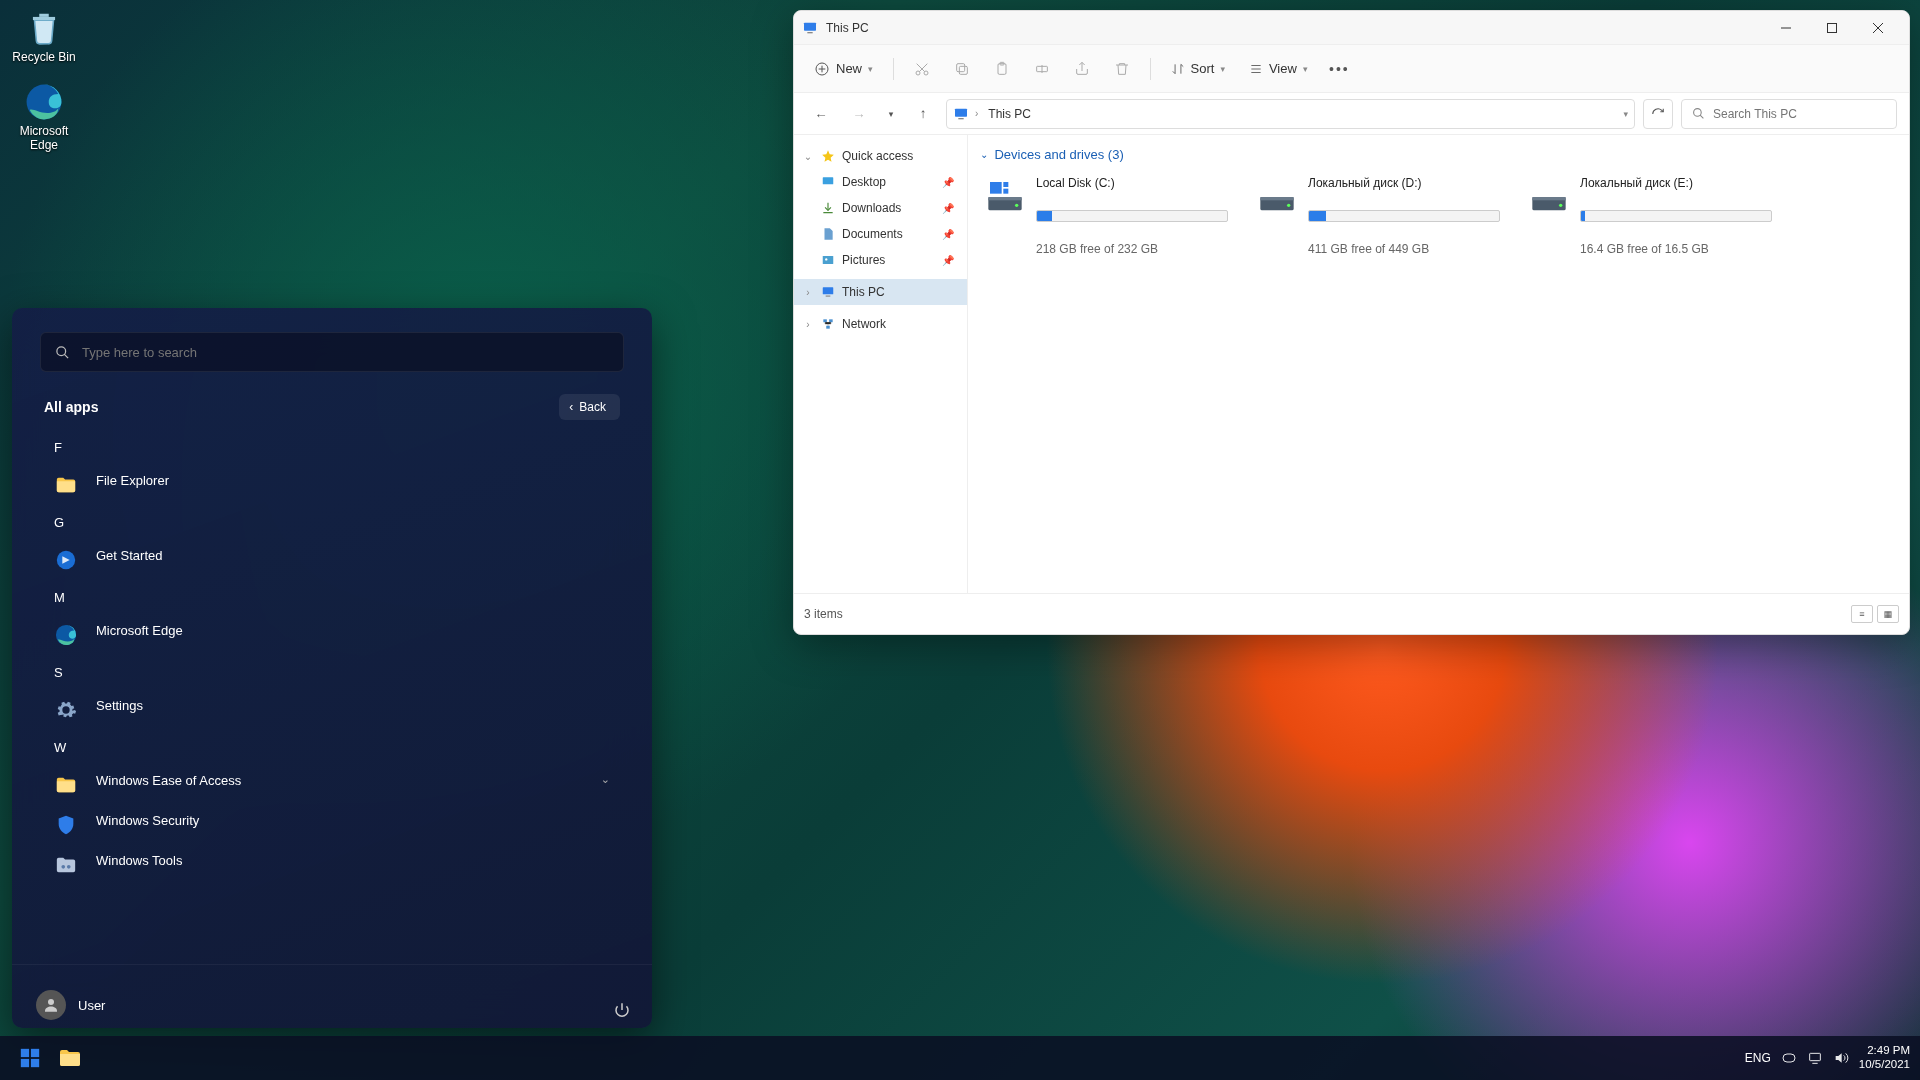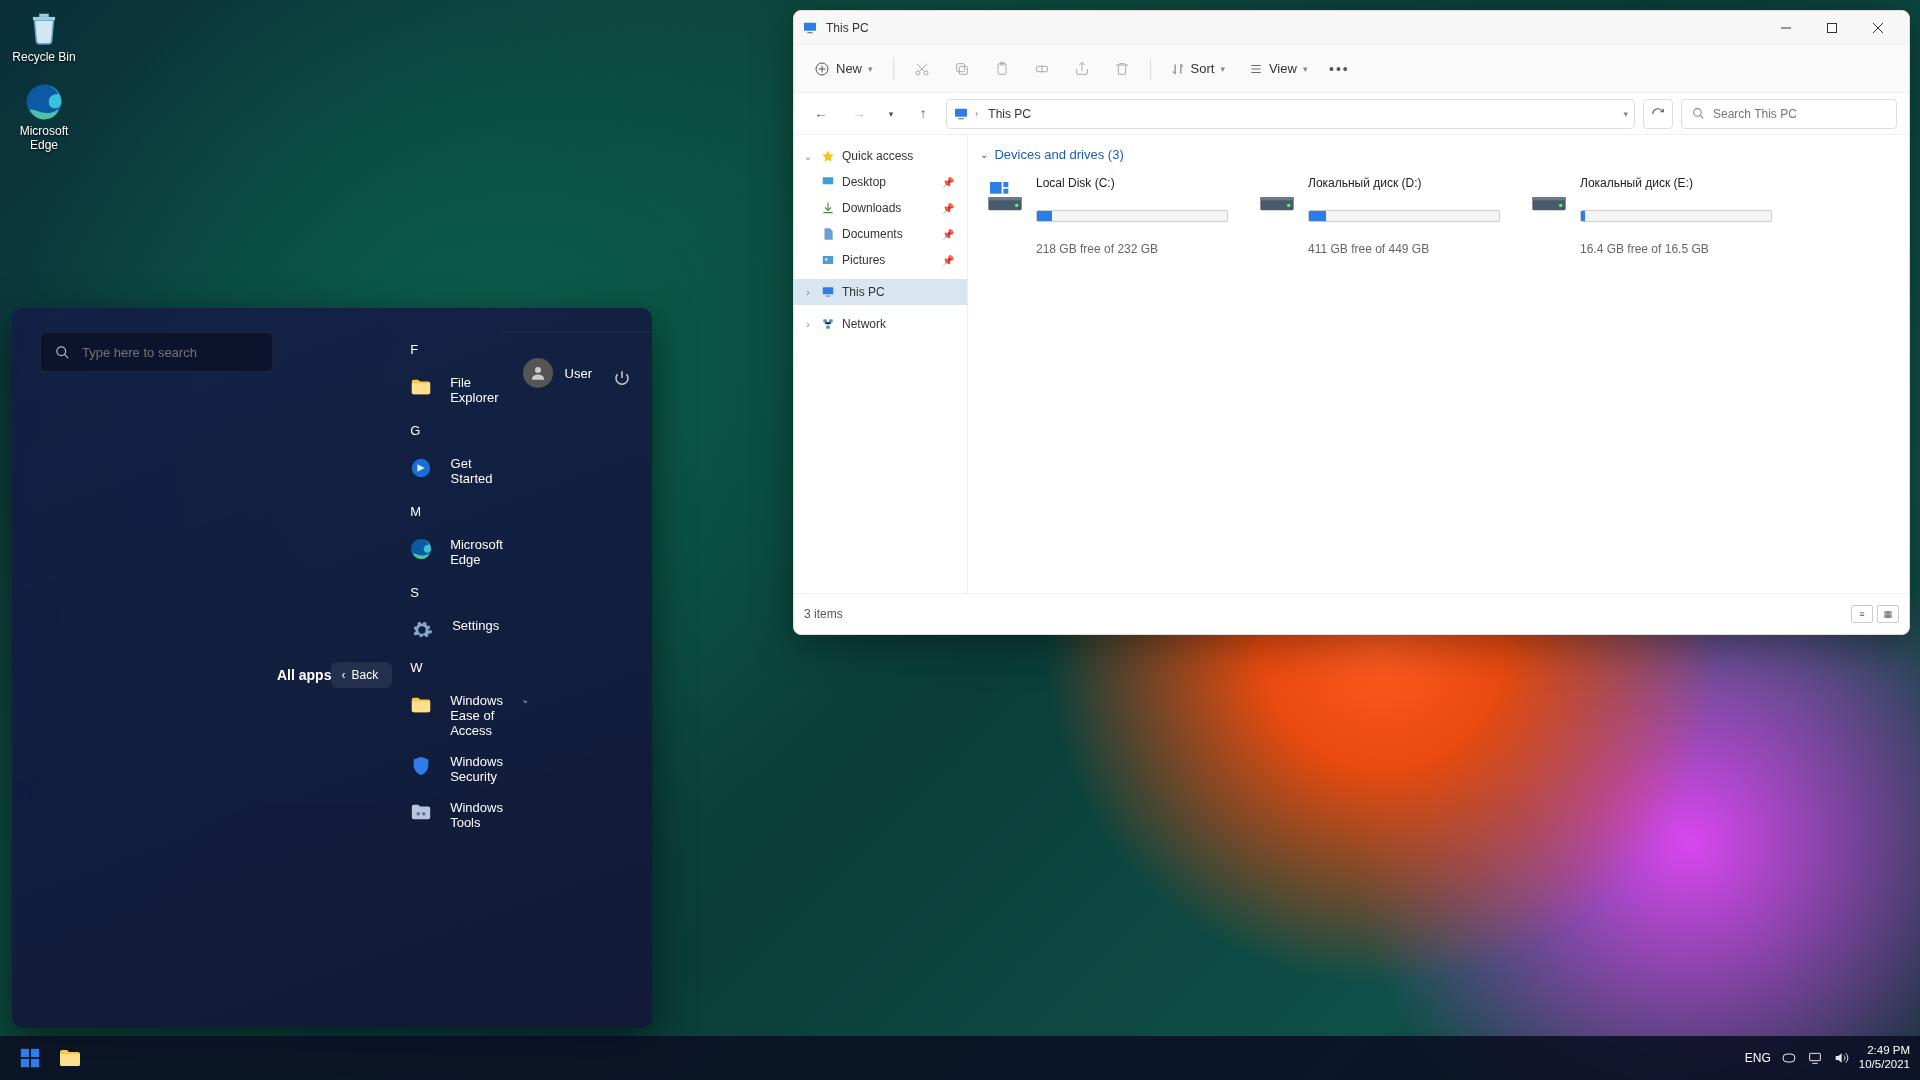--- a/index.html
+++ b/index.html
@@ -19,21 +19,21 @@
 .desktop-icons { position: absolute; top: 8px; left: 8px; display: flex; flex-direction: column; gap: 18px; }
 .desktop-icon { width: 72px; display: flex; flex-direction: column; align-items: center; gap: 2px; cursor: pointer; }
 .desktop-icon .ico { width: 40px; height: 40px; display: flex; align-items: center; justify-content: center; }
 .desktop-icon .lbl { color: #fff; font-size: 12px; text-align: center; text-shadow: 0 1px 2px #000; }
 
 
 .start-menu {
   position: absolute; left: 12px; bottom: 52px; width: 640px; height: 720px;
   background: linear-gradient(160deg, rgba(20,30,70,.92), rgba(18,24,55,.94));
   border-radius: 10px; box-shadow: 0 12px 40px rgba(0,0,0,.5);
-  display: flex; flex-direction: row; padding: 24px 28px 0 28px;
+  display: flex; flex-direction: column; padding: 24px 28px 0 28px;
   backdrop-filter: blur(20px);
 }
 .search-box { background: rgba(8,12,30,.6); border: 1px solid rgba(255,255,255,.08); border-radius: 6px; height: 40px; display: flex; align-items: center; padding: 0 14px; gap: 12px; margin-bottom: 22px; }
 .search-box input { flex: 1; background: none; border: none; outline: none; color: #ccc; font-size: 13px; }
 .all-apps-header { display: flex; justify-content: space-between; align-items: center; margin-bottom: 10px; padding: 0 4px; }
 .all-apps-header .title { color: #fff; font-size: 14px; font-weight: 600; }
 .back-btn { background: rgba(255,255,255,.08); border: none; color: #fff; font-size: 12px; padding: 6px 14px 6px 10px; border-radius: 6px; cursor: pointer; display: flex; align-items: center; gap: 6px; }
 .apps-list { flex: 1; overflow: hidden; padding: 0 4px; }
 .app-letter { color: #fff; font-size: 13px; padding: 10px 0 10px 10px; }
 .app-item { display: flex; align-items: flex-start; gap: 18px; padding: 8px 10px; border-radius: 6px; cursor: pointer; }

